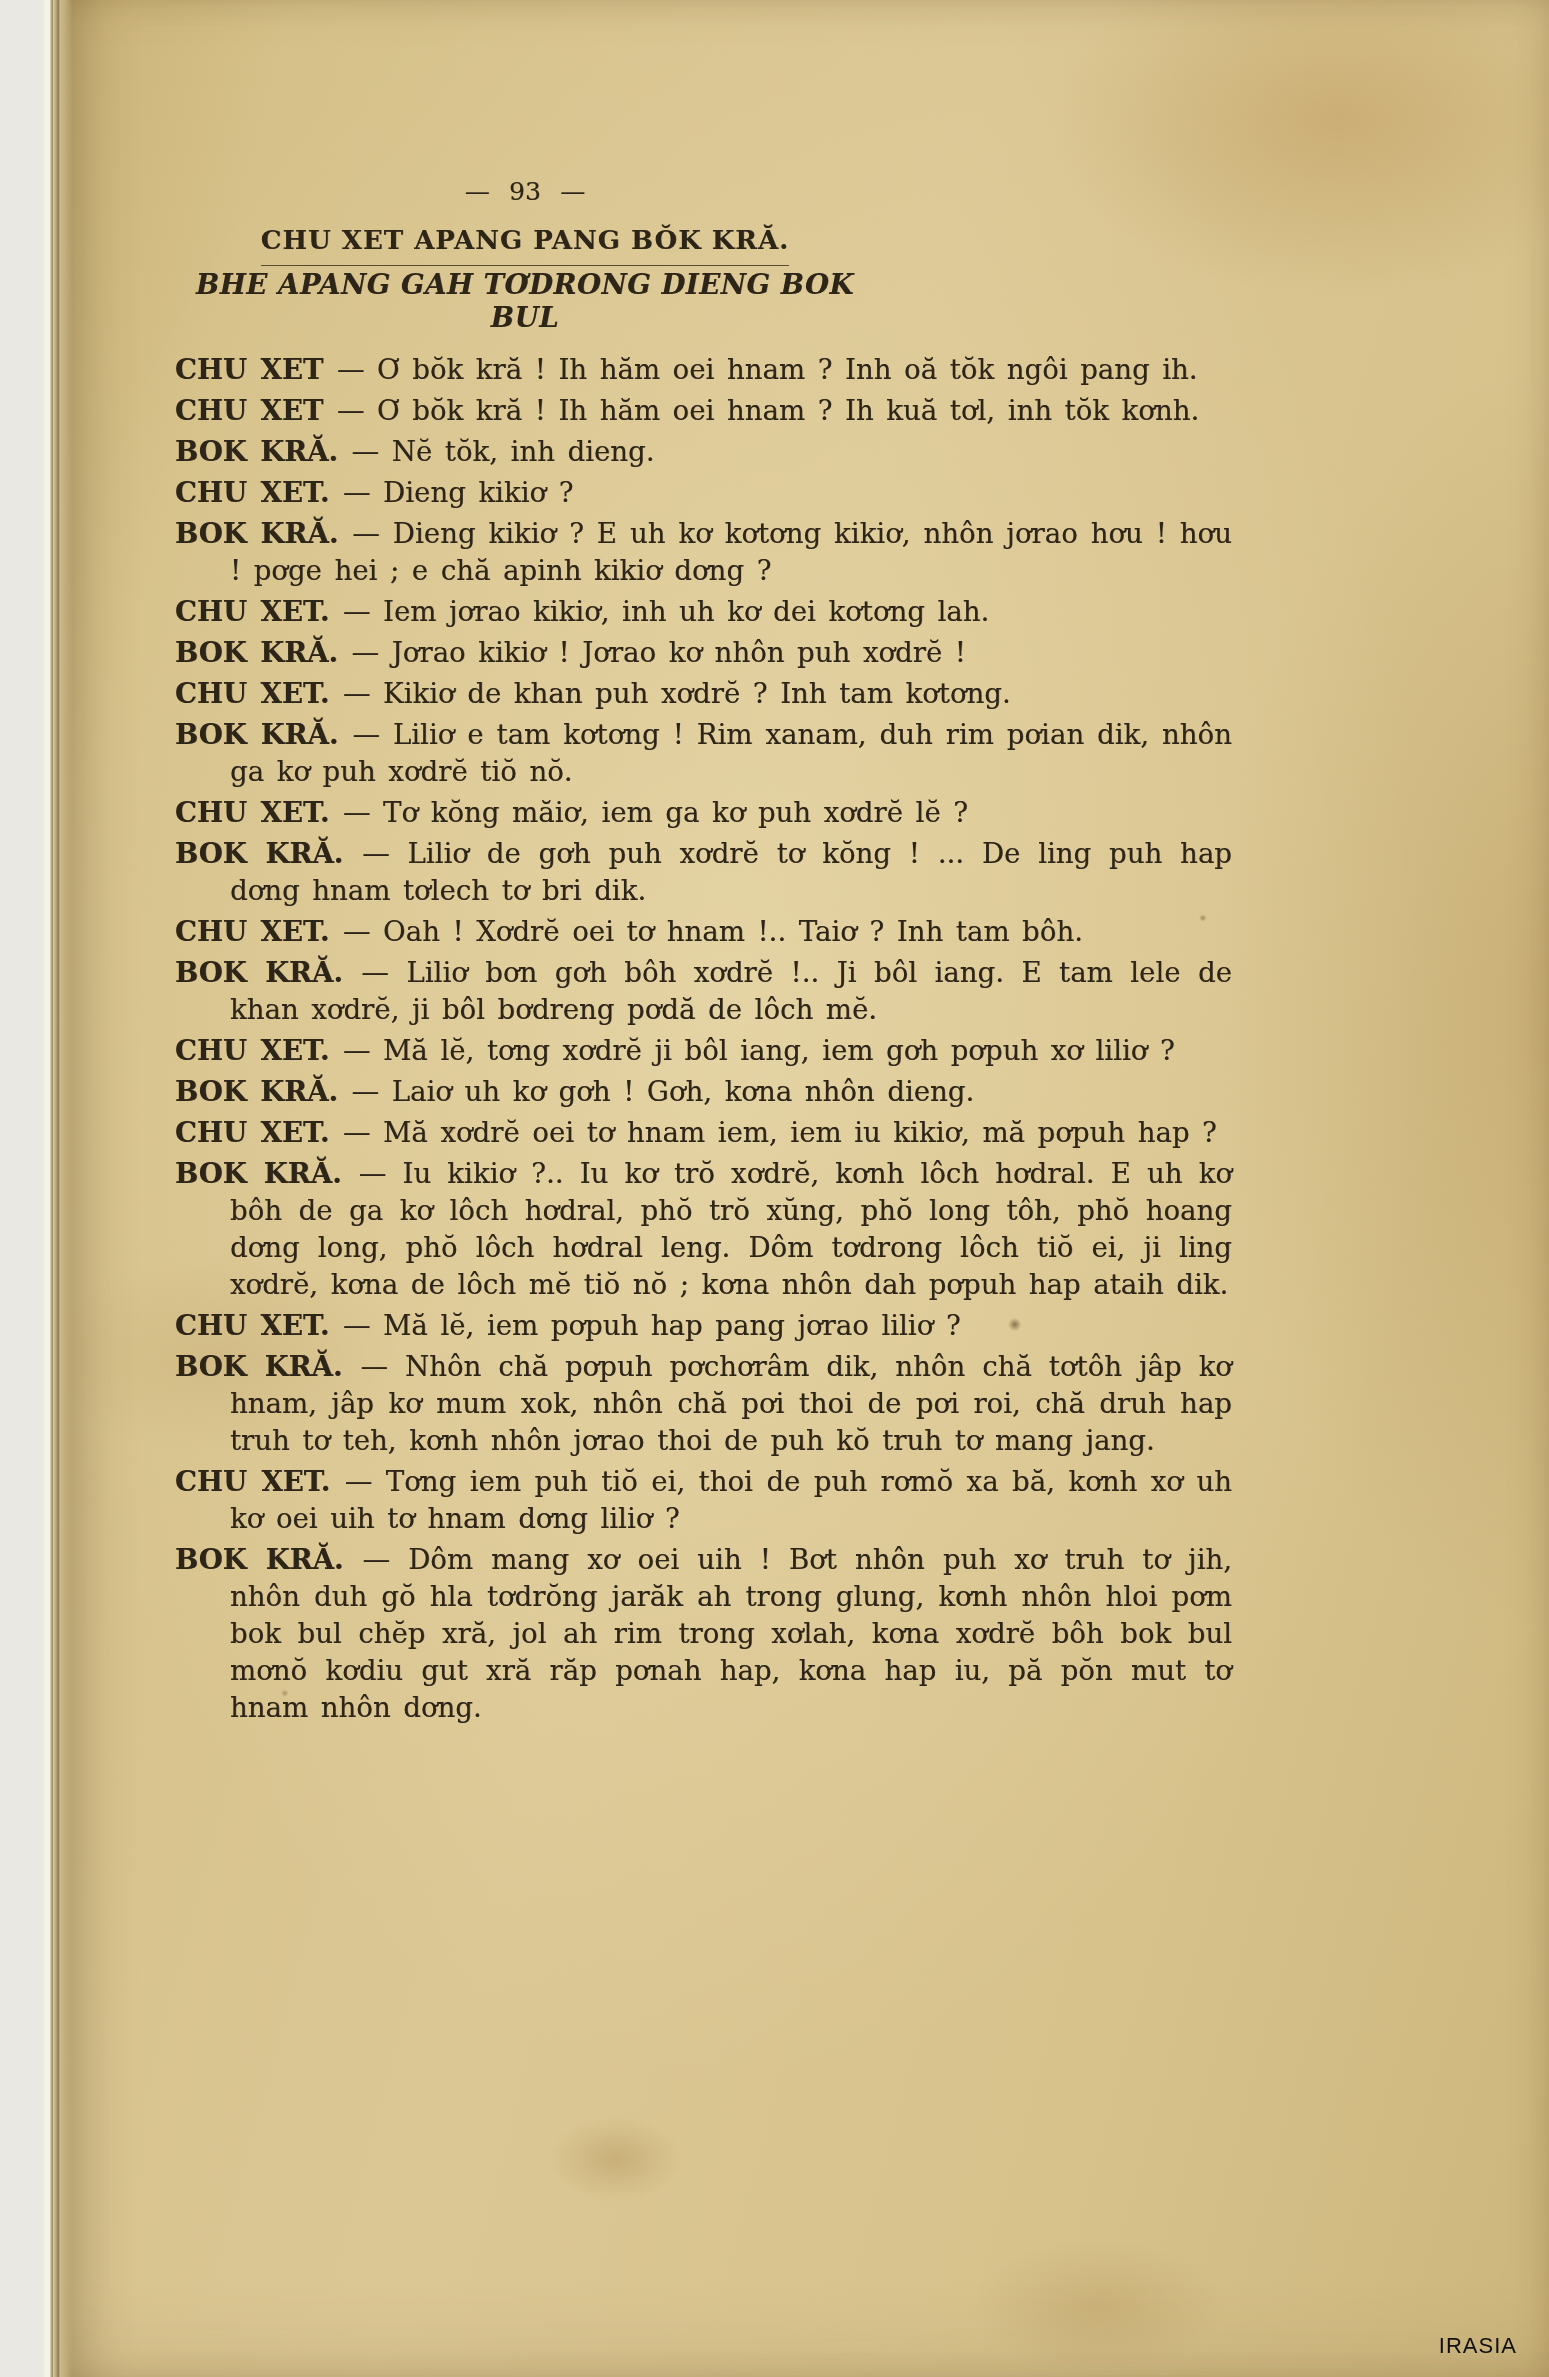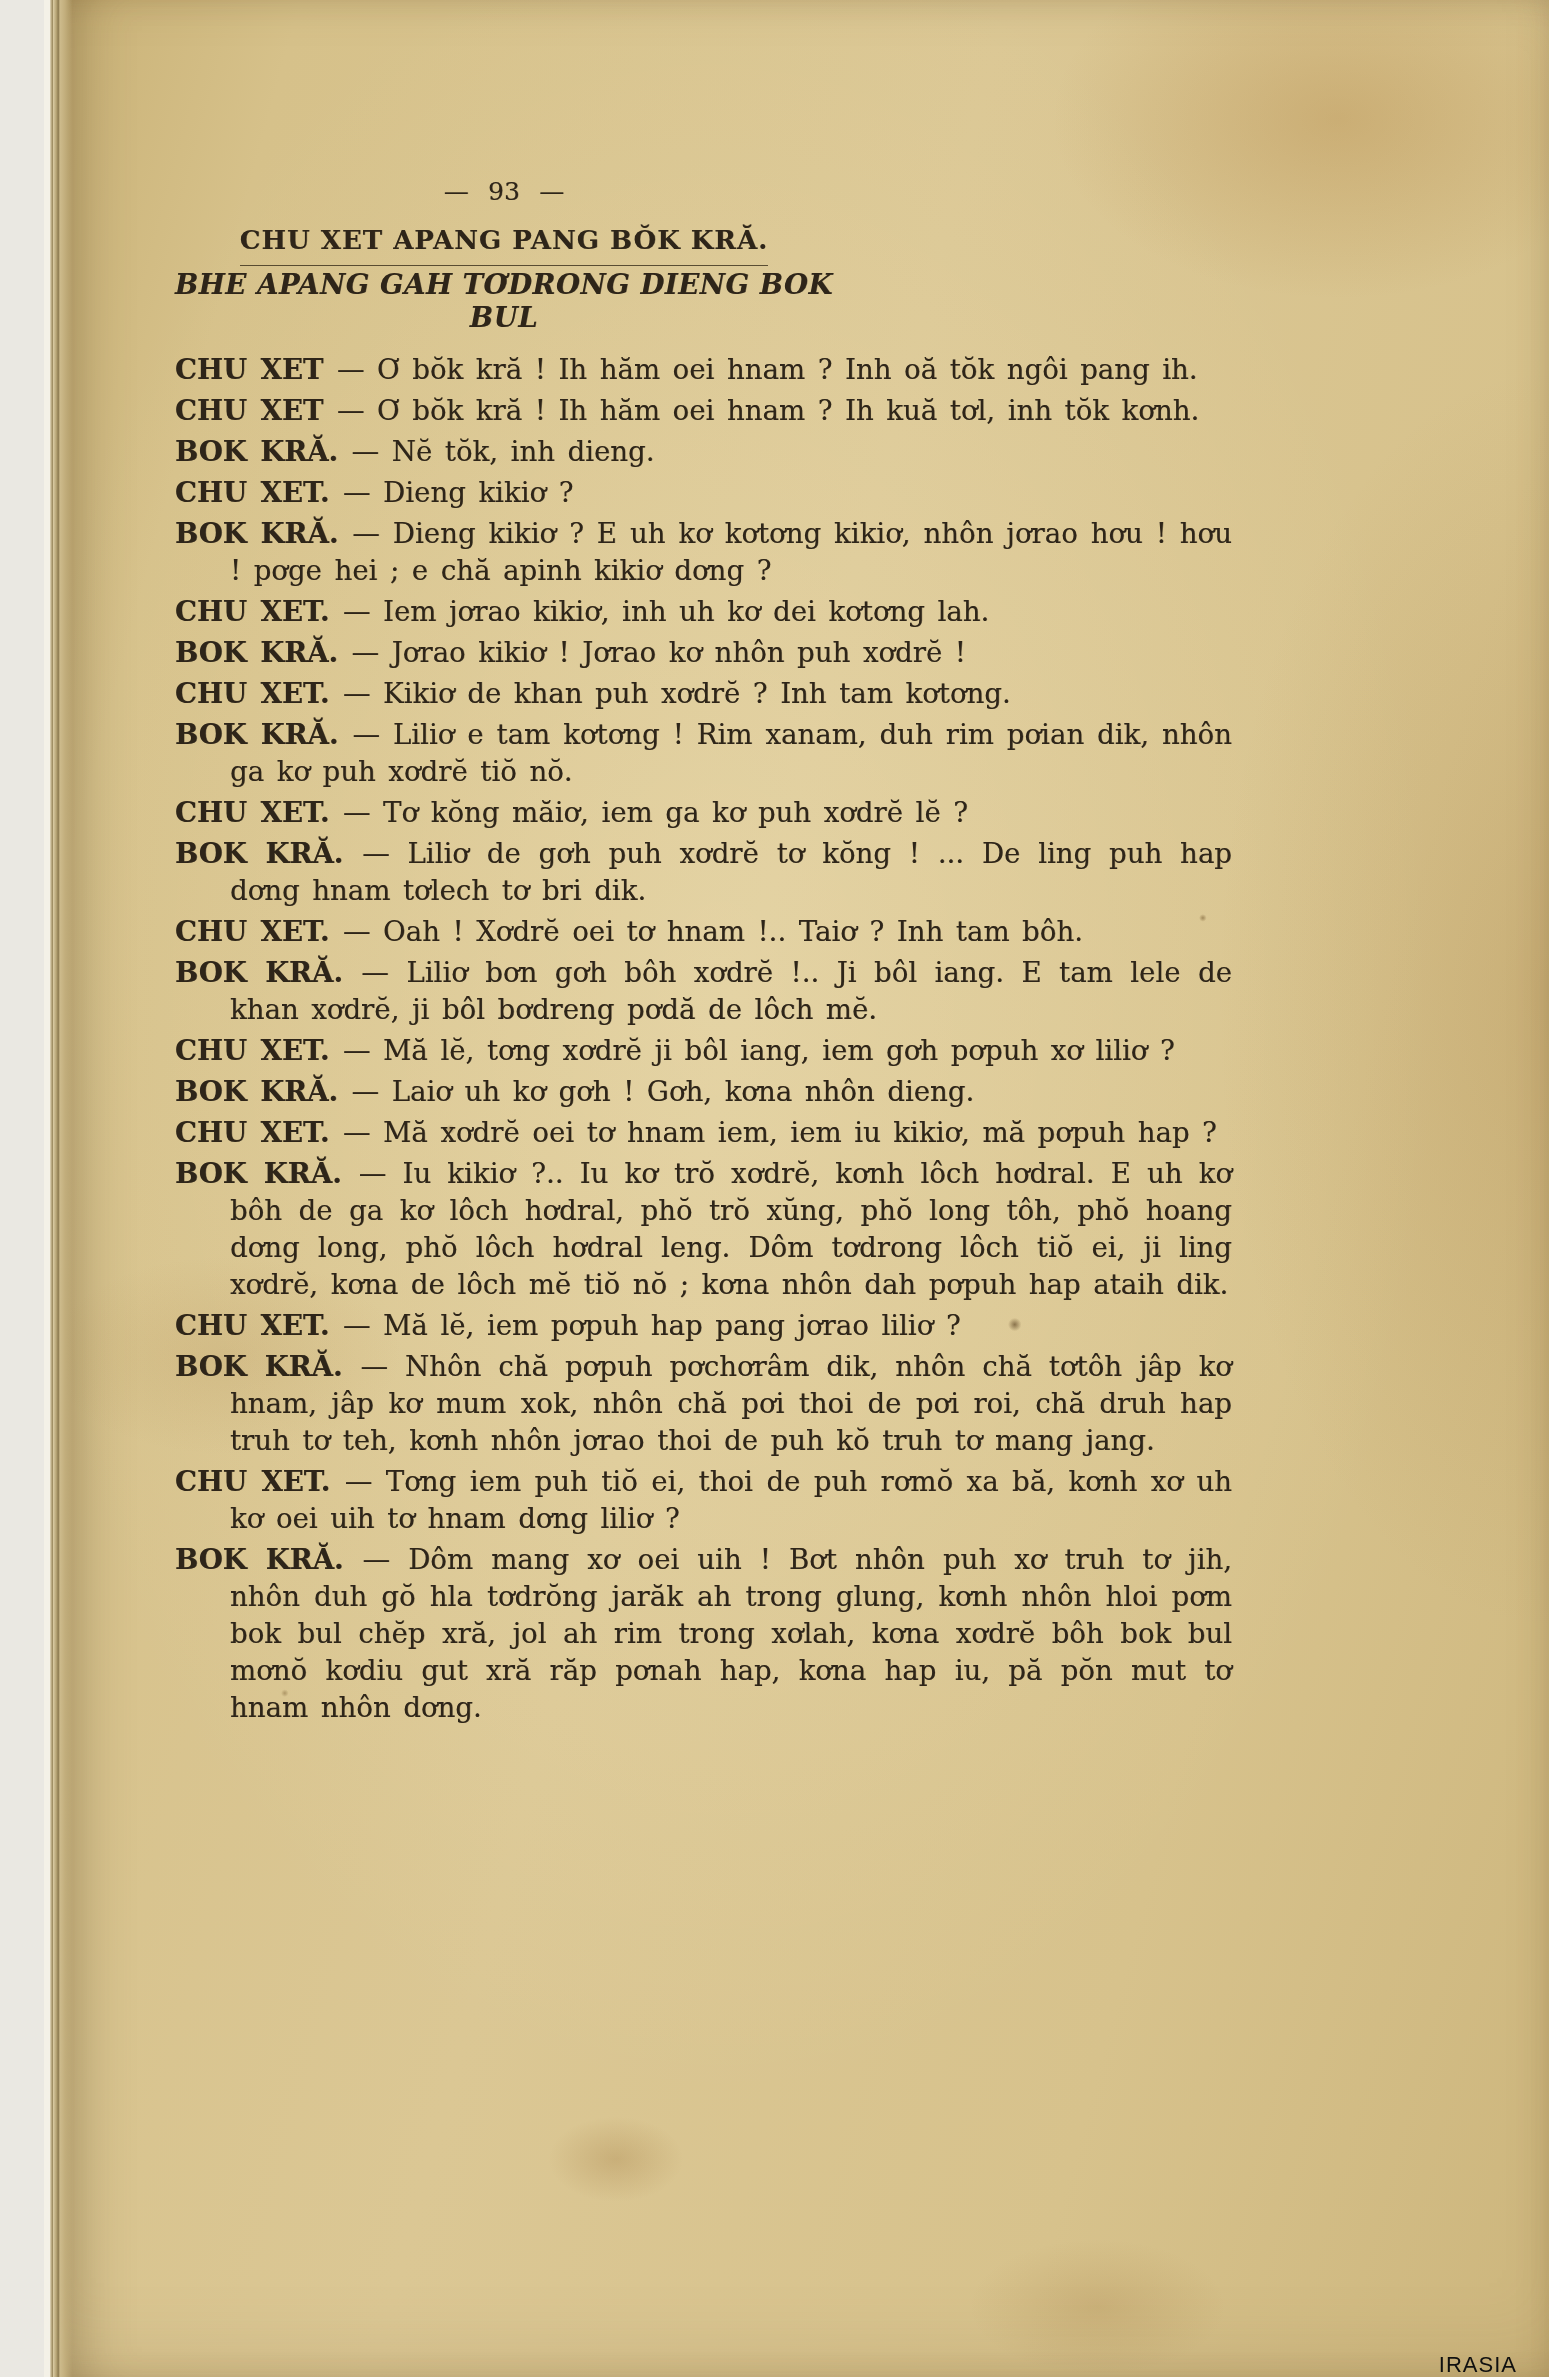--- a/index.html
+++ b/index.html
@@ -38,37 +38,37 @@
       #cdbf9b 6.7px,#9e8d62 8.6px,
       #d6c79e 9.5px,#b4a273 12.4px,
       #8c7a50 14.3px,#cdbb8c 16px,
       #c2ae7c 21px, rgba(150,130,85,0) 28.5px);
   }
   .text-block{
     position:absolute;left:127px;top:177px;width:1065px;
     color:#2e2519;
     text-shadow:0.4px 0.4px 0.6px rgba(46,37,25,0.45);
   }
-  .head-wrap{width:666px;text-align:center;}
+  .head-wrap{width:666px;text-align:center;margin-left:21px;}
   .page-number{font-size:25px;word-spacing:11.4px;margin:0 0 19px 0;}
   .title{font-size:26px;font-weight:bold;letter-spacing:1px;margin:0 0 13.3px 0;}
   .title .underlined{border-bottom:1.9px solid rgba(45,35,18,0.75);padding-bottom:10px;}
   .subtitle{font-size:27.6px;font-weight:bold;font-style:italic;letter-spacing:0.5px;margin:0 0 17px 0;}
   .para{
     font-size:27.6px;line-height:37px;margin:4px;
     text-align:justify;word-spacing:3.8px;
     padding-left:55px;text-indent:-55px;
   }
   .para.center-line{
     width:609px;text-align:center;padding-left:0;text-indent:0;
     font-style:italic;font-weight:bold;
   }
   .speaker{font-weight:bold;}
   .watermark{
-    position:absolute;right:32px;bottom:0;
+    position:absolute;right:32px;bottom:19px;
     font-family:"Liberation Sans",sans-serif;
     font-size:22px;color:#101010;letter-spacing:1px;
   }
 </style>
 </head>
 <body>
 
 <div class="page">
   <div class="edge"></div>
 

